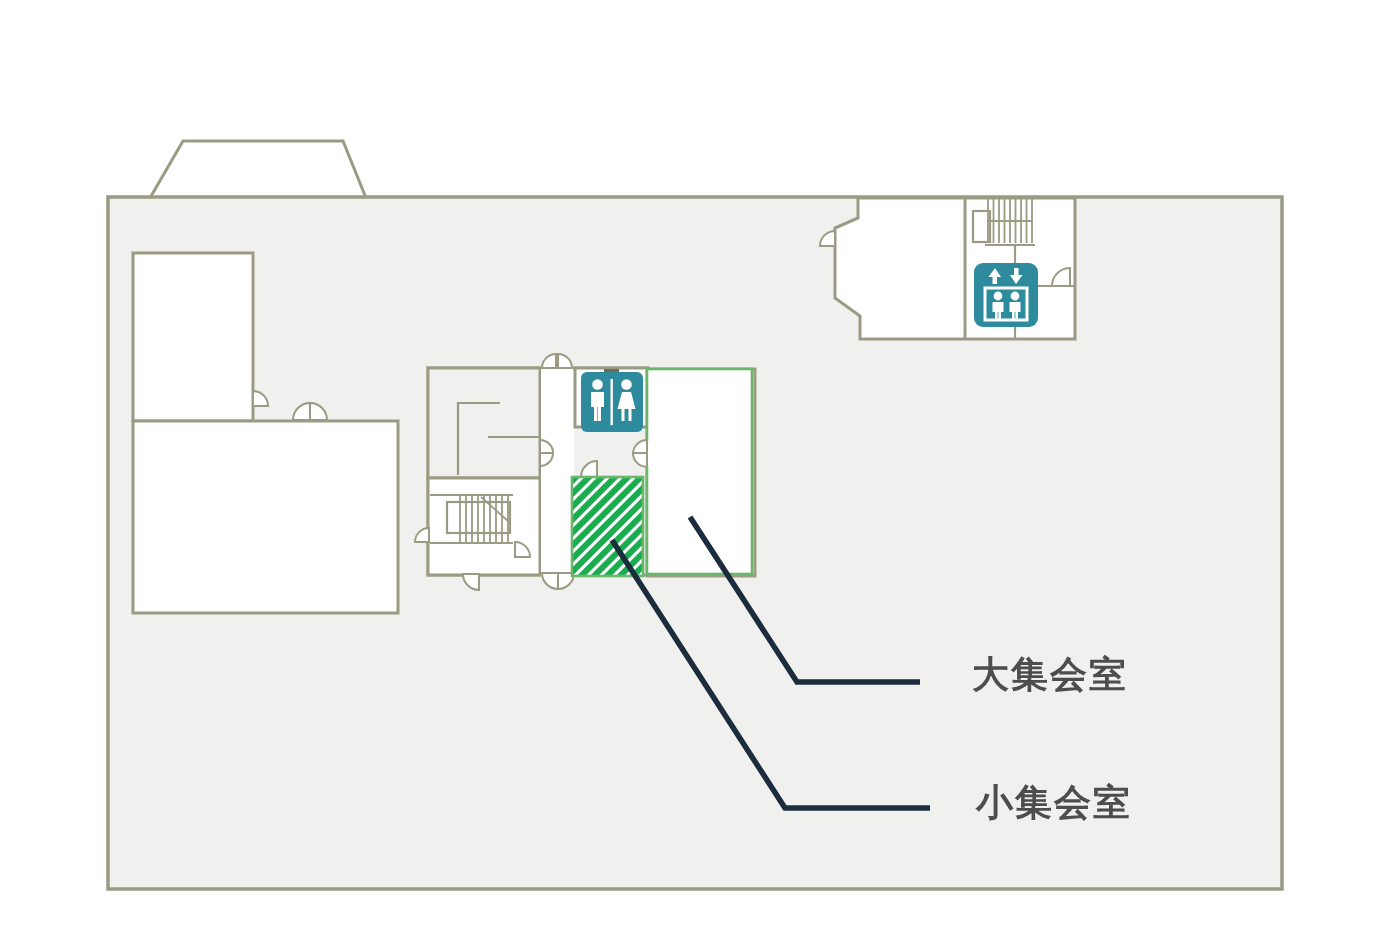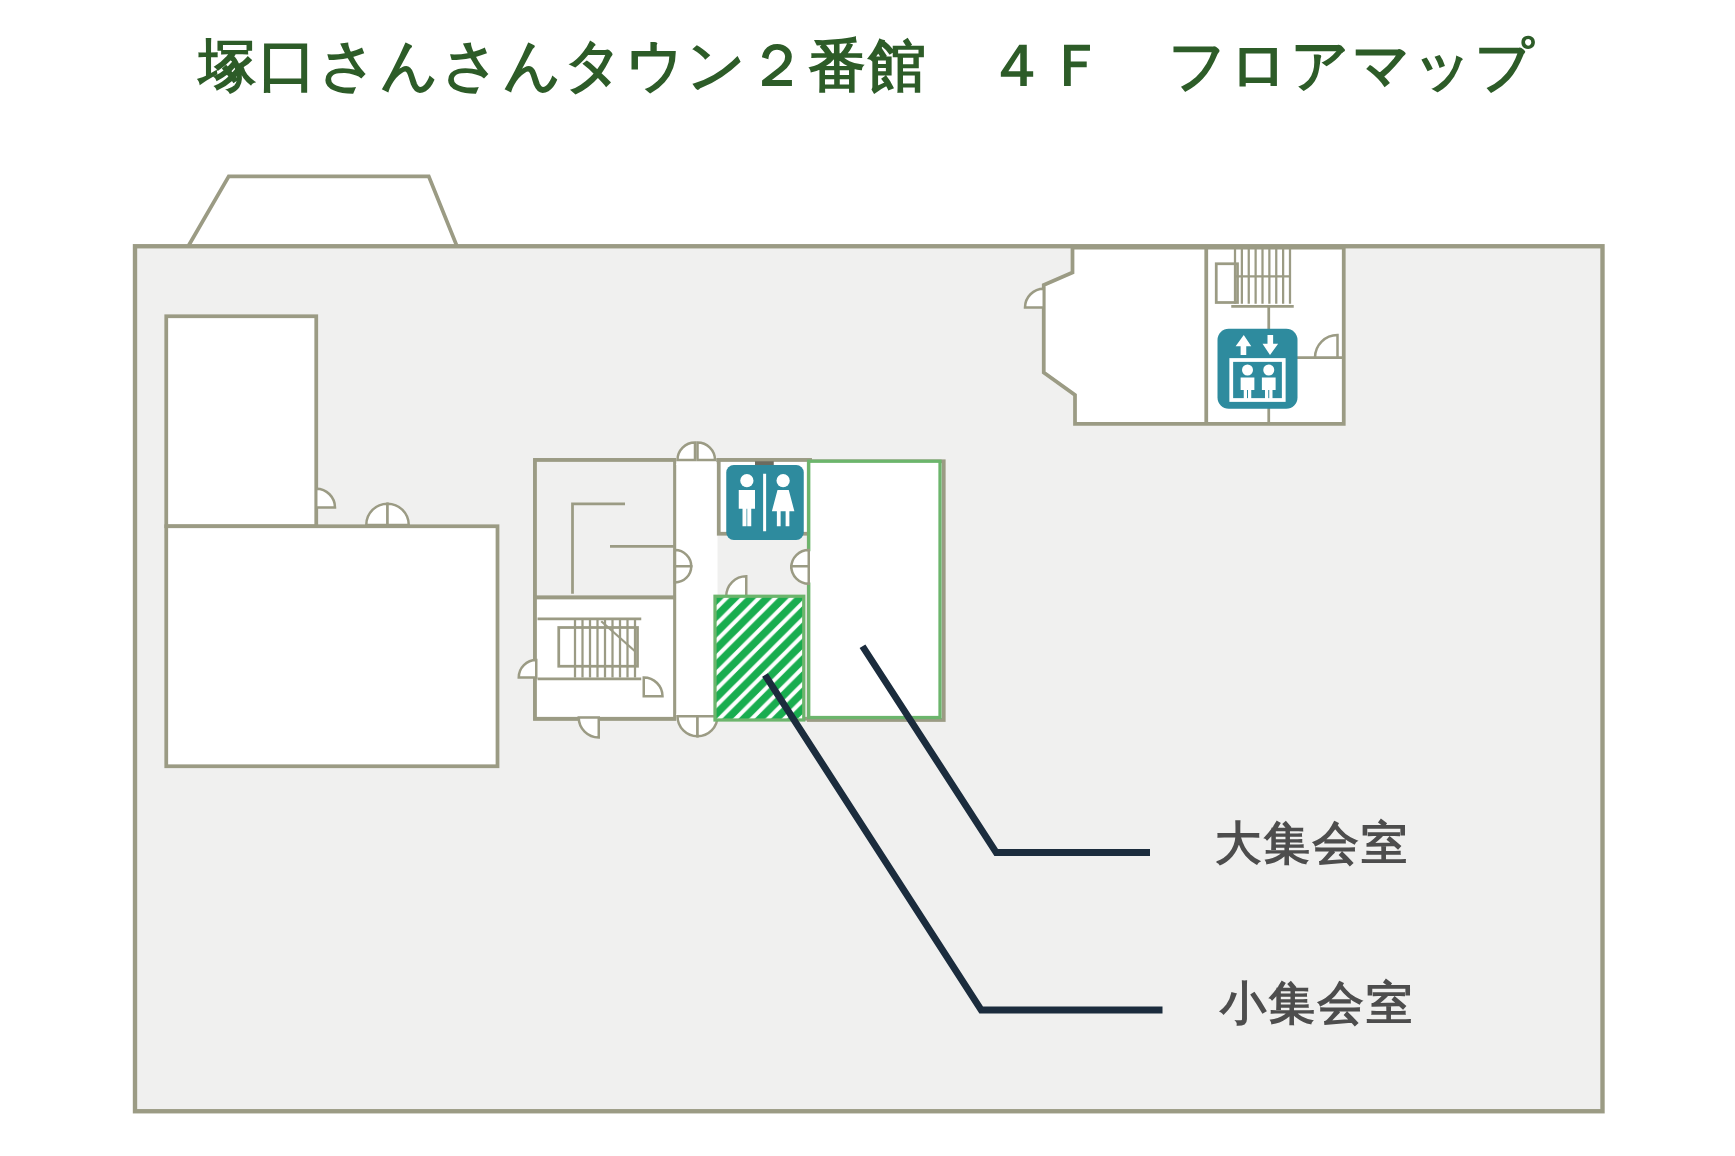--- a/index.html
+++ b/index.html
@@ -38,21 +38,20 @@
   .icon-fg{fill:#ffffff;}
   .icon-stroke{fill:none;stroke:#ffffff;stroke-width:3;}
   .icon-tab{fill:#6b6b5f;}
   .leader{fill:none;stroke:var(--leader-navy);stroke-width:5.5;}
 </style>
 </head>
 <body>
 
 <div class="page">
 
-  <div class="title">塚口さんさんタウン２番館　４Ｆ　フロアマップ</div>
 
   <svg class="map-svg" width="1388" height="925" viewBox="0 0 1388 925">
     <defs>
       <pattern id="hatch" width="13" height="13" patternUnits="userSpaceOnUse">
         <rect width="13" height="13" fill="#ffffff"></rect>
         <path d="M-3.25,3.25 L3.25,-3.25 M0,13 L13,0 M9.75,16.25 L16.25,9.75" stroke="var(--hatch-green)" stroke-width="6" fill="none"></path>
       </pattern>
     </defs>
 
     <path class="room" d="M150,198 L183,141 H343 L366,198 Z"></path>

